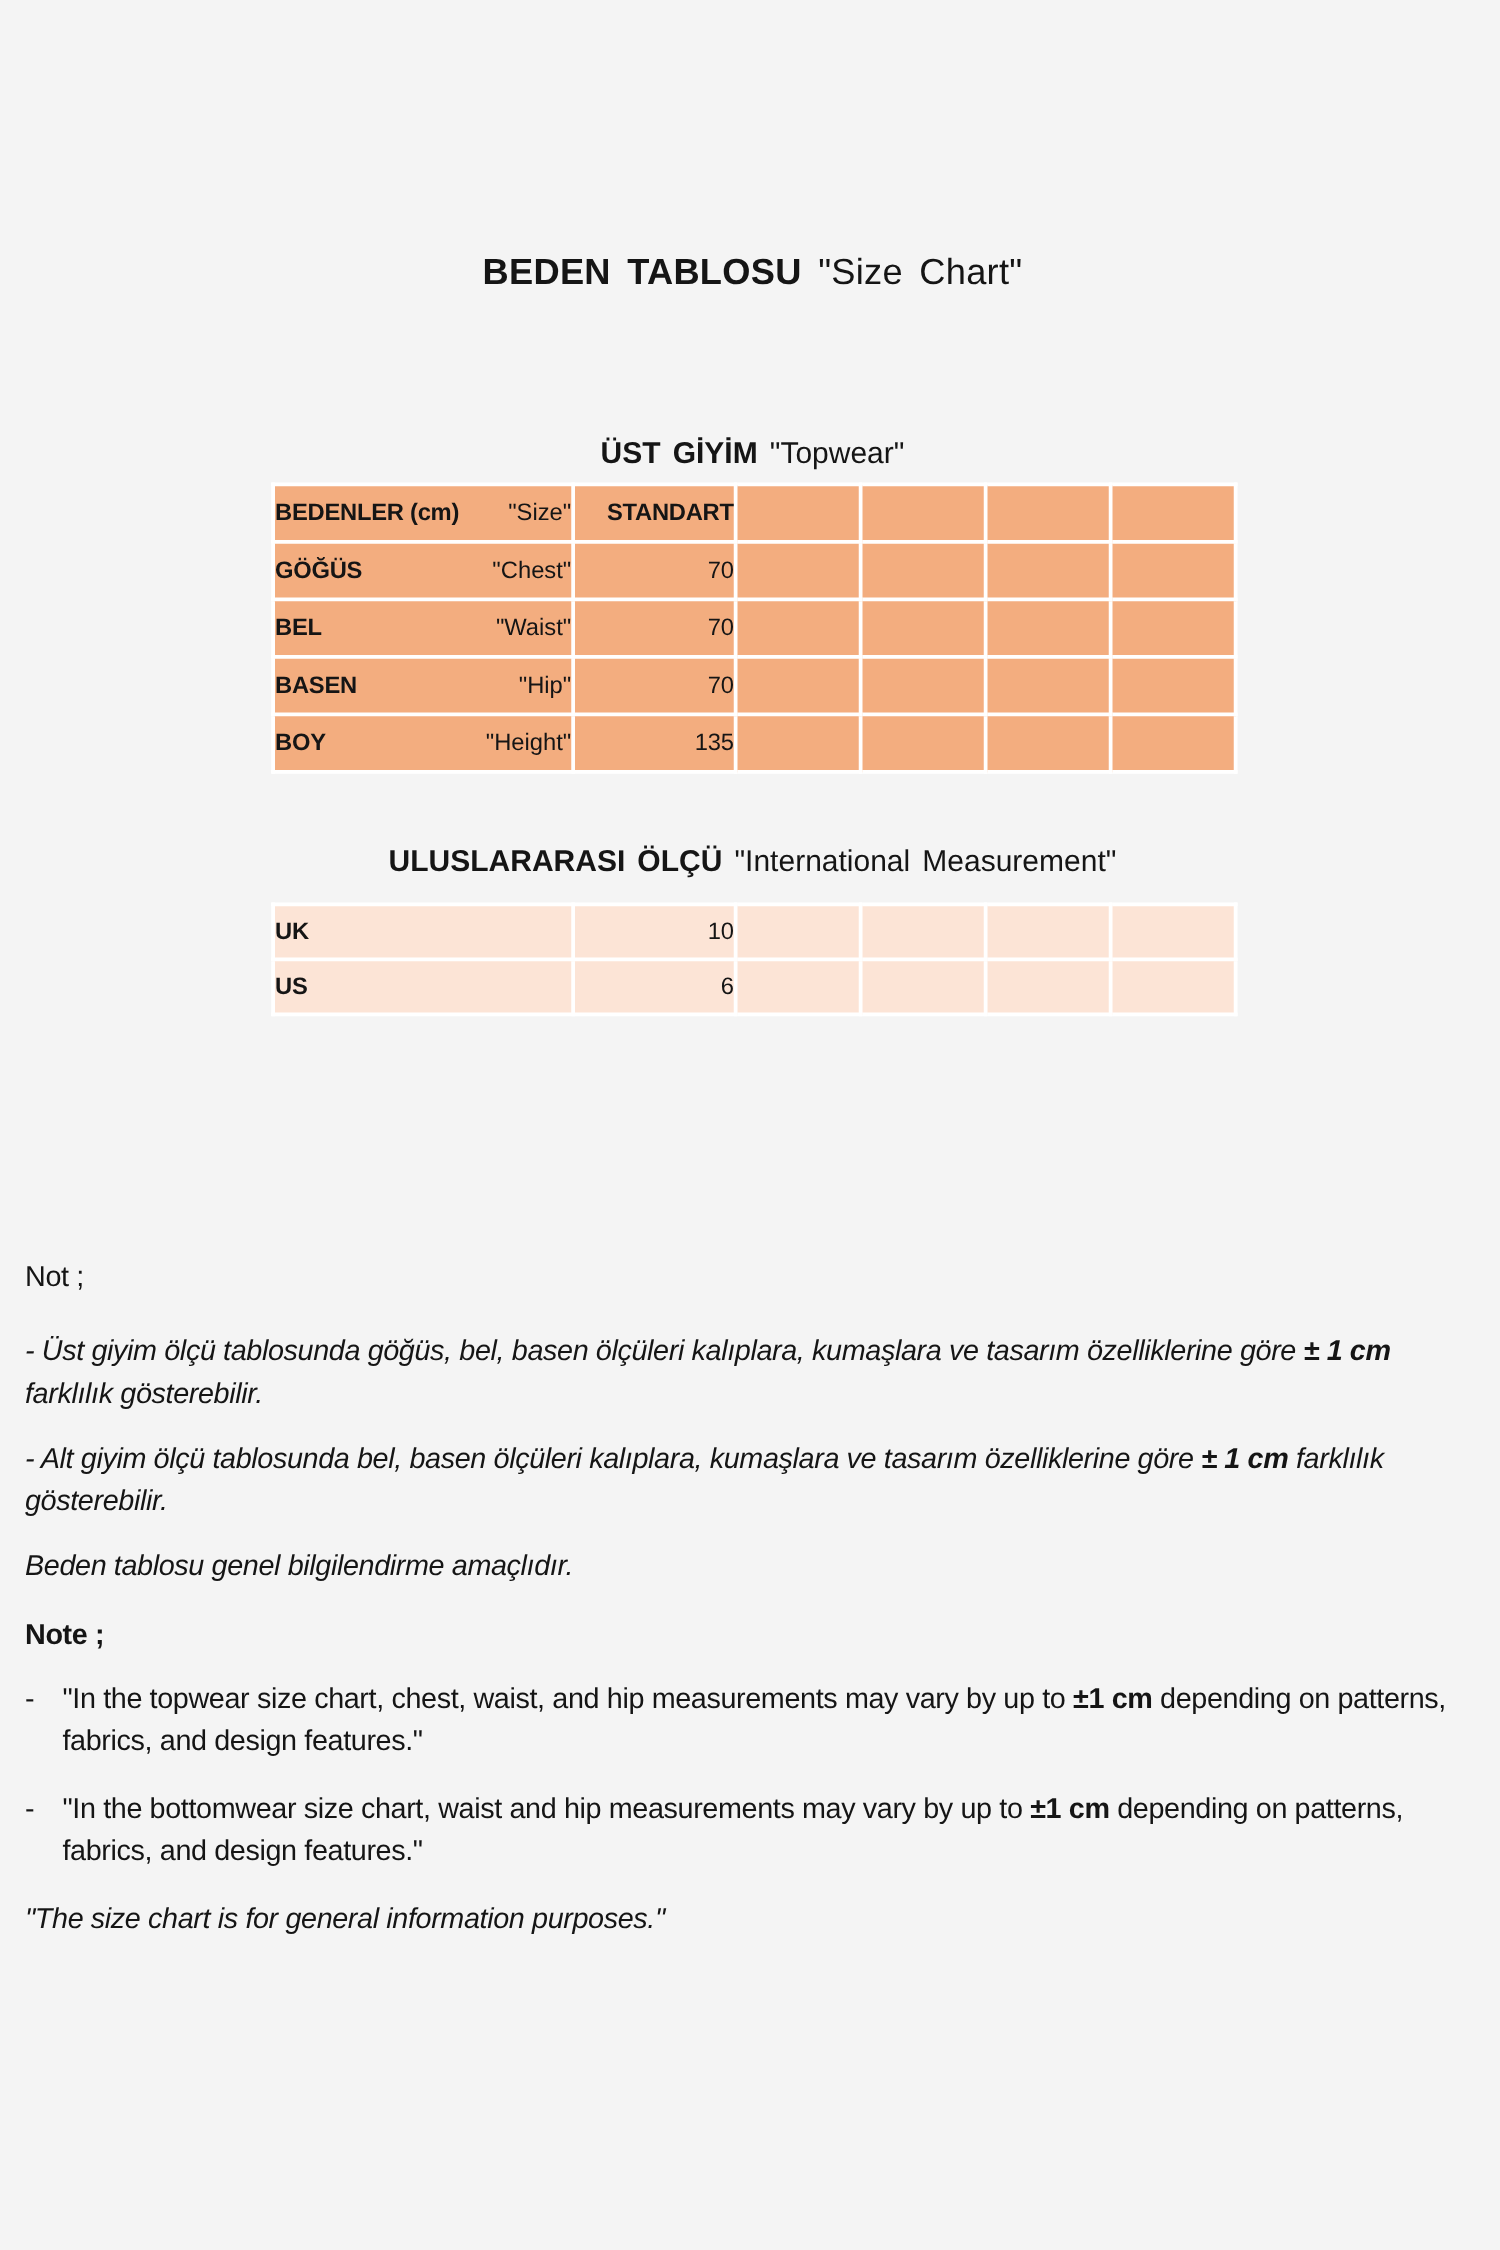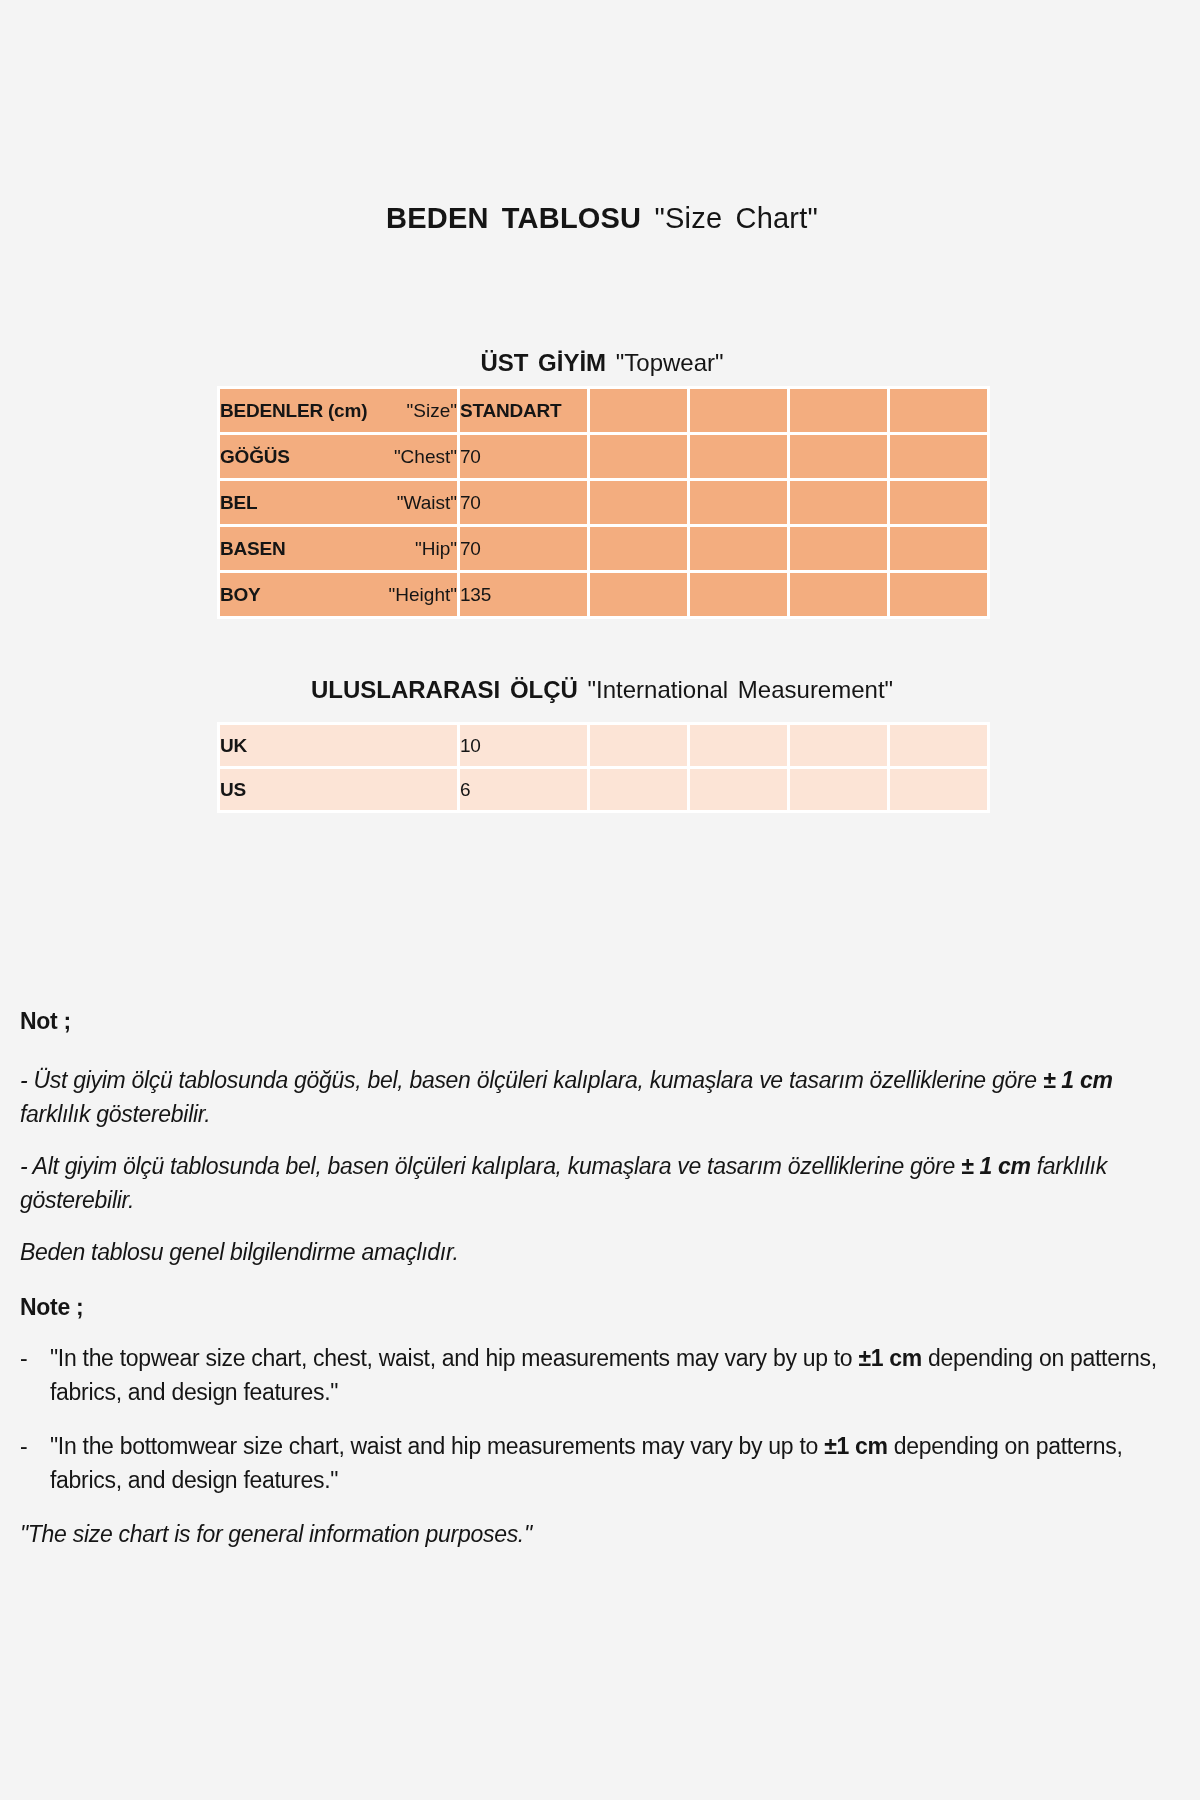--- a/index.html
+++ b/index.html
@@ -33,27 +33,27 @@
     border:3px solid var(--border,#ffffff);
     padding:0;font-size:19px;vertical-align:middle;
   }
   .table1{top:386px;}
   .table2{top:722px;}
   .table1 td{background:var(--table1_bg,#f3ad7f);height:43px;}
   .table2 td{background:var(--table2_bg,#fce4d6);height:41px;}
   td.cell-label{padding:0 12px 0 17px;}
   .label-flex{display:flex;justify-content:space-between;align-items:center;}
   .lab-tr{font-weight:bold;letter-spacing:-0.2px;}
-  td.cell-value{text-align:left;letter-spacing:-0.2px;}
+  td.cell-value{text-align:right;letter-spacing:-0.2px;}
 
   .notes{
     position:absolute;top:1004px;left:20px;width:1160px;
     font-size:23px;line-height:34px;letter-spacing:-0.3px;
   }
-  .notes .head{font-weight:bold;margin:0 0 25px 0;}
+  .notes .head{font-weight:normal;margin:0 0 25px 0;}
   .notes .para{margin:0 0 18px 0;font-style:italic;}
   .notes .tr-footer{margin:4px 0 21px 0;}
   .notes .head-en{font-weight:bold;margin:0 0 17px 0;}
   .en-item{display:flex;margin:0 0 20px 0;}
   .en-item .marker{flex:0 0 30px;}
   .en-item .en-text{flex:1;}
   .notes .en-footer{margin:0;}
 </style>
 </head>
 <body>

